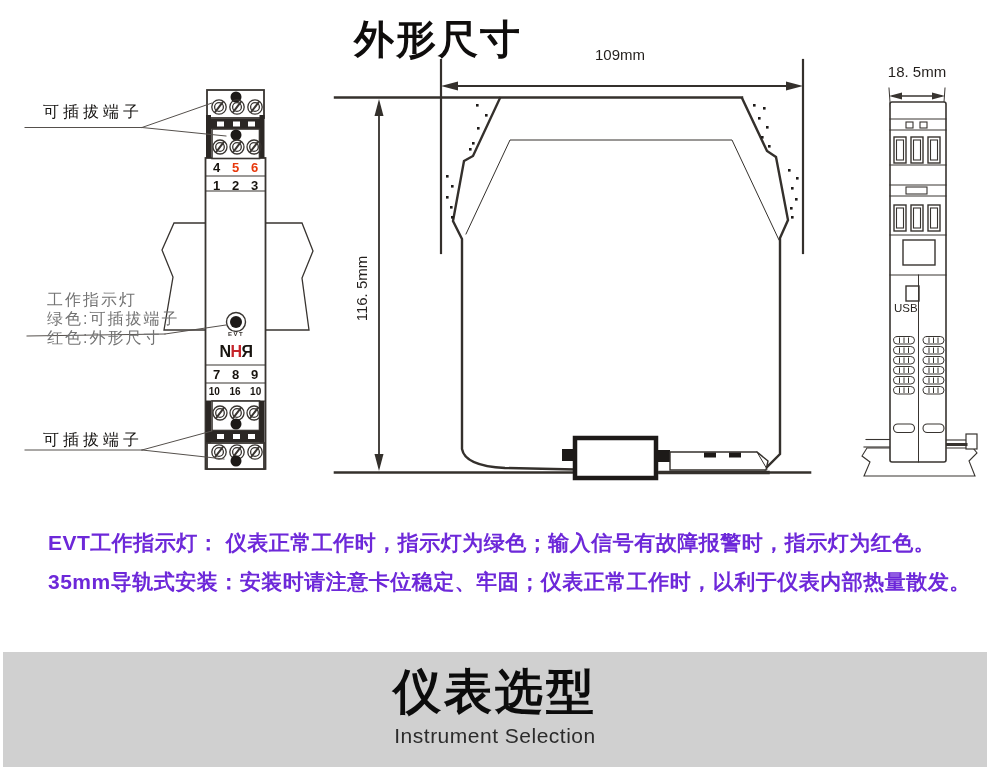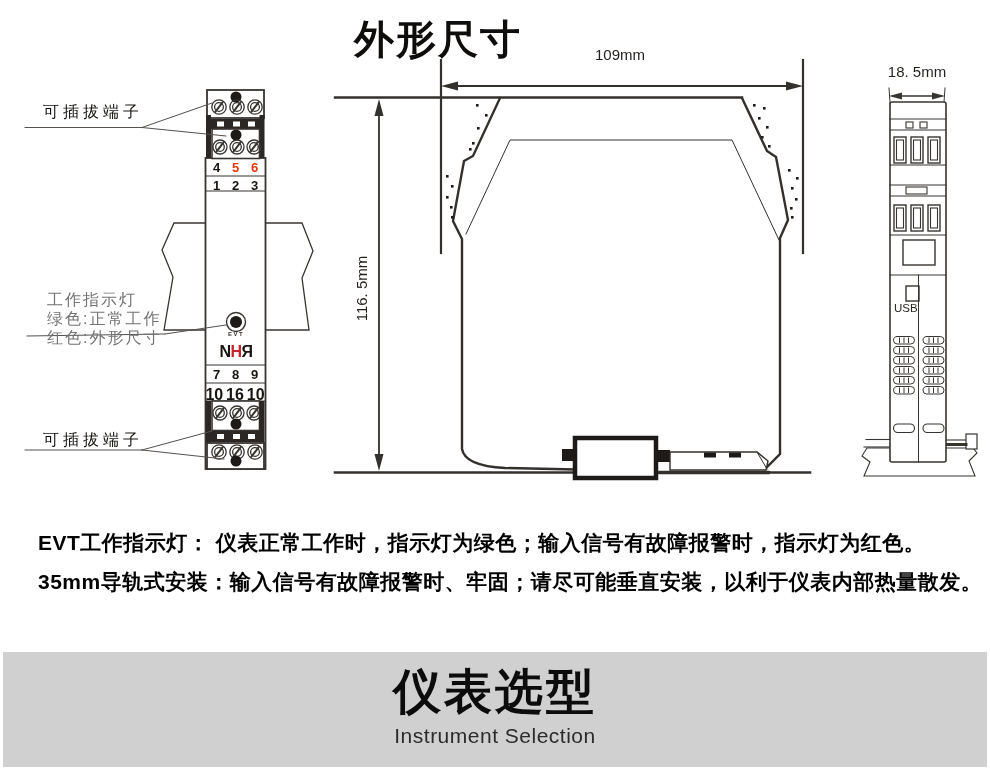--- a/index.html
+++ b/index.html
@@ -16,36 +16,36 @@
   .cjk-label{font-size:16px;letter-spacing:4px;color:#141210;white-space:nowrap;font-weight:500;}
   .label-top-terminal{left:43px;top:102px;}
   .label-bottom-terminal{left:43px;top:430px;}
   .indicator-label{left:47px;top:282px;font-size:16px;line-height:19px;letter-spacing:2px;font-weight:500;color:#737373;margin-top:8px;}
 
   .num-row{display:flex;justify-content:space-around;font-weight:700;color:#18140f;}
   .row-456,.row-123,.row-789{left:207px;width:57px;font-size:13px;}
   .row-456{top:160px;}
   .row-123{top:178px;}
   .row-789{top:367px;}
-  .row-101112{left:204px;width:62px;top:386px;font-size:16px;font-weight:700;color:#18140f;display:flex;justify-content:space-around;}
+  .row-101112{left:204px;width:62px;top:386px;font-size:10px;font-weight:700;color:#18140f;display:flex;justify-content:space-around;}
   .red-num{color:#e8380c;}
 
   .evt-label{left:206px;top:331px;width:60px;text-align:center;font-size:6px;letter-spacing:1.5px;color:#3a3531;font-weight:700;}
   .nhr-logo{left:206px;top:343px;width:60px;text-align:center;font-size:16px;font-weight:800;letter-spacing:-0.5px;color:#18140f;white-space:nowrap;}
   .logo-h{color:#c5242a;}
   .logo-r{display:inline-block;transform:scaleX(-1);}
 
   .dim-label{font-size:15px;color:#231f1c;white-space:nowrap;font-weight:500;}
   .dim-109{left:570px;top:46px;width:100px;text-align:center;}
   .dim-185{left:884px;top:63px;width:66px;text-align:center;}
   .dim-1165-wrap{left:312px;top:238px;width:100px;height:100px;display:flex;align-items:center;justify-content:center;}
   .dim-1165-wrap span{transform:rotate(-90deg);white-space:nowrap;}
   .usb-label{left:894px;top:302px;width:28px;text-align:left;font-size:11.5px;color:#2a2念622;color:#2a2622;font-weight:500;}
 
-  .note-line{left:38px;width:930px;font-size:21px;font-weight:600;color:#000000;white-space:nowrap;letter-spacing:0.5px;}
+  .note-line{left:48px;width:930px;font-size:21px;font-weight:600;color:#6d28d9;white-space:nowrap;letter-spacing:0.5px;}
   .note-1{top:529px;}
   .note-2{top:568px;}
 
   .banner{left:3px;top:652px;width:984px;height:115px;background:#d0d0d0;}
   .banner-title{left:0;top:8px;width:984px;text-align:center;font-size:48px;font-weight:900;letter-spacing:3px;color:#0c0c0c;}
   .banner-subtitle{left:0;top:72px;width:984px;text-align:center;font-size:21px;font-weight:500;color:#2b2b2b;letter-spacing:0.5px;}
 </style>
 </head>
 <body>
 
@@ -330,21 +330,21 @@
     </g>
   </g>
 </svg>
 
 <div class="abs page-title">外形尺寸</div>
 
 <div class="abs cjk-label label-top-terminal">可插拔端子</div>
 
 <div class="abs indicator-label">
   <div>工作指示灯</div>
-  <div>绿色:正常工作</div>
+  <div>绿色:可插拔端子</div>
   <div>红色:外形尺寸</div>
 </div>
 
 <div class="abs cjk-label label-bottom-terminal">可插拔端子</div>
 
 <div class="abs num-row row-456">
   <span>4</span>
   <span class="red-num">5</span>
   <span class="red-num">6</span>
 </div>
@@ -371,18 +371,18 @@
 </div>
 
 <div class="abs dim-label dim-109">109mm</div>
 <div class="abs dim-1165-wrap">
   <span class="dim-label">116. 5mm</span>
 </div>
 <div class="abs dim-label dim-185">18. 5mm</div>
 <div class="abs usb-label">USB</div>
 
 <div class="abs note-line note-1">EVT工作指示灯： 仪表正常工作时，指示灯为绿色；输入信号有故障报警时，指示灯为红色。</div>
-<div class="abs note-line note-2">35mm导轨式安装：输入信号有故障报警时、牢固；请尽可能垂直安装，以利于仪表内部热量散发。</div>
+<div class="abs note-line note-2">35mm导轨式安装：安装时请注意卡位稳定、牢固；仪表正常工作时，以利于仪表内部热量散发。</div>
 
 <div class="abs banner">
   <div class="abs banner-title">仪表选型</div>
   <div class="abs banner-subtitle">Instrument Selection</div>
 </div>
 
 </body></html>

